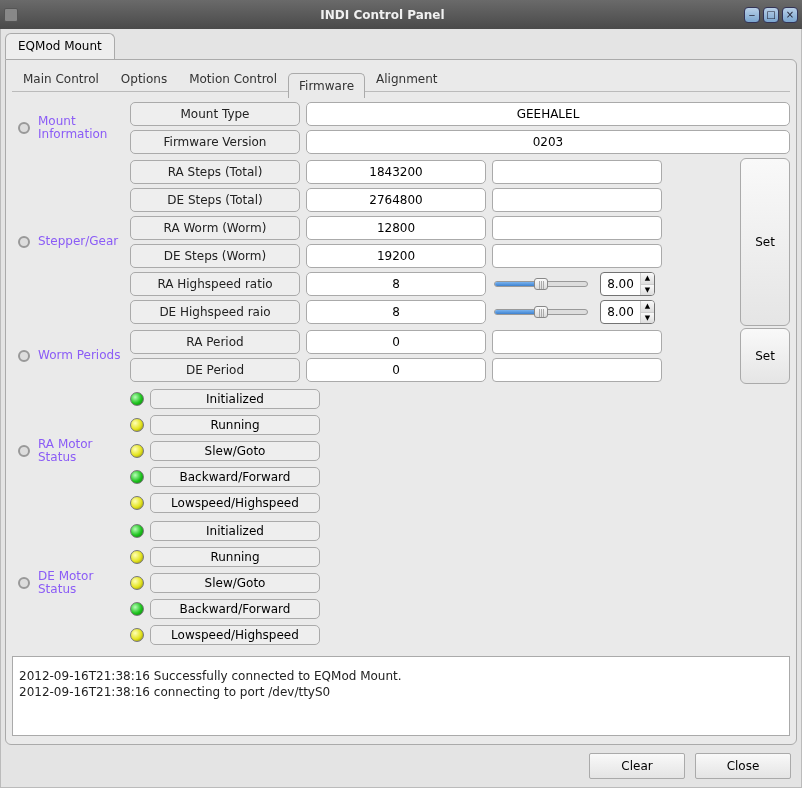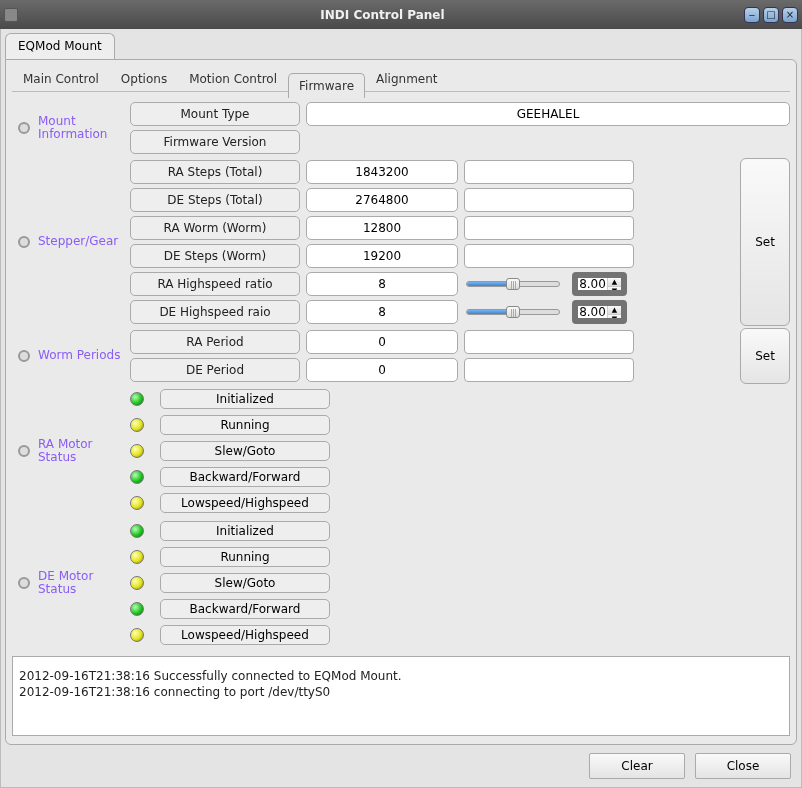--- a/index.html
+++ b/index.html
@@ -29,42 +29,42 @@
 .group { display: flex; align-items: stretch; }
 .group + .group { margin-top: 2px; }
 .led-col { width: 24px; display: flex; align-items: center; justify-content: center; }
 .radio { width: 12px; height: 12px; border: 2px solid #999; border-radius: 50%; background: #ddd; }
 .grplabel { width: 94px; display: flex; align-items: center; padding: 2px 2px; font-size: 12px; color: #8b5cf6; line-height: 1.1; }
 .rows { flex: 1; display: flex; flex-direction: column; gap: 4px; padding: 2px 0; }
 .row { display: flex; align-items: center; gap: 6px; }
 
 .label-box { width: 170px; height: 24px; border: 1px solid #aaa; border-radius: 5px; background: #eee; display: flex; align-items: center; justify-content: center; font-size: 12px; color: #222; }
 .val-wide { flex: 1; height: 24px; border: 1px solid #aaa; border-radius: 5px; background: #fff; display: flex; align-items: center; justify-content: center; font-size: 12px; }
-.val-mid { width: 152px; height: 24px; border: 1px solid #aaa; border-radius: 5px; background: #fff; display: flex; align-items: center; justify-content: center; font-size: 12px; }
+.val-mid { width: 180px; height: 24px; border: 1px solid #aaa; border-radius: 5px; background: #fff; display: flex; align-items: center; justify-content: center; font-size: 12px; }
 .val-empty { width: 170px; height: 24px; border: 1px solid #aaa; border-radius: 4px; background: #fff; }
 
 .slider-wrap { width: 100px; height: 24px; display: flex; align-items: center; position: relative; margin-left: 2px; }
 .slider-track { position: relative; width: 94px; height: 6px; border: 1px solid #999; border-radius: 3px; background: #ddd; }
 .slider-fill { position: absolute; left: 0; top: 0; bottom: 0; width: 50%; background: linear-gradient(to bottom,#79b3f0,#3f82cf); border-radius: 3px 0 0 3px; }
 .slider-knob { position: absolute; top: -4px; left: calc(50% - 7px); width: 14px; height: 12px; border: 1px solid #888; border-radius: 3px; background: linear-gradient(to bottom,#fafafa,#dcdcdc); }
 .slider-knob::before { content: ""; position:absolute; left:4px; top:2px; width:1px; height:8px; background:#aaa; box-shadow:2px 0 #aaa,4px 0 #aaa; }
 
-.spin-wrap { width: 55px; height: 24px; display: flex; border: 6px solid #737373; border-radius: 4px; background: #fff; overflow: hidden; }
+.spin-wrap { width: 55px; height: 24px; display: flex; border: 1px solid #737373; border-radius: 4px; background: #fff; overflow: hidden; }
 .spin-val { flex: 1; display: flex; align-items: center; justify-content: center; font-size: 12px; }
 .spin-btns { width: 14px; display: flex; flex-direction: column; border-left: 1px solid #ccc; }
 .spin-btn { flex: 1; display: flex; align-items: center; justify-content: center; font-size: 7px; background: linear-gradient(to bottom,#fafafa,#ddd); cursor: pointer; }
 .spin-btn:first-child { border-bottom: 1px solid #ccc; }
 
 .setbtn { width: 50px; border: 1px solid #aaa; border-radius: 6px; background: linear-gradient(to bottom,#f9f9f9,#e5e5e5); display: flex; align-items: center; justify-content: center; cursor: pointer; margin-left: 4px; align-self: stretch; }
 
 .rows-with-set { flex: 1; display: flex; gap: 2px; }
 .rows-inner { flex: 1; display: flex; flex-direction: column; gap: 4px; padding: 2px 0; }
 
 
-.status-row { display: flex; align-items: center; gap: 16px; height: 22px; }
+.status-row { display: flex; align-items: center; gap: 6px; height: 22px; }
 .status-led { width: 14px; height: 14px; border-radius: 50%; border: 1px solid #777; }
 .led-green { background: radial-gradient(circle at 35% 35%, #b6ffb6, #1ec41e 55%, #0a6f0a); }
 .led-yellow { background: radial-gradient(circle at 35% 35%, #ffffb6, #e4e41e 55%, #7a7a0a); }
 .status-label { width: 170px; height: 20px; border: 1px solid #aaa; border-radius: 5px; background: #eee; display: flex; align-items: center; justify-content: center; font-size: 12px; }
 
 
 .log { margin-top: 8px; height: 80px; border: 1px solid #aaa; background: #fff; padding: 12px 6px; font-size: 12px; color: #222; line-height: 1.3; overflow: auto; }
 .footer { display: flex; justify-content: flex-end; gap: 10px; padding: 8px 6px 0 6px; }
 .footer .btn { width: 96px; height: 26px; border: 1px solid #aaa; border-radius: 2px; background: linear-gradient(to bottom,#f9f9f9,#e4e4e4); display: flex; align-items: center; justify-content: center; cursor: pointer; }
 </style>
@@ -102,20 +102,21 @@
             <div class="radio"></div>
           </div>
         <div class="grplabel">Mount Information</div>
         <div class="rows">
           <div class="row">
             <div class="label-box">Mount Type</div>
             <div class="val-wide">GEEHALEL</div>
           </div>
           <div class="row">
             <div class="label-box">Firmware Version</div>
+            <div class="val-wide">0203</div>
           </div>
         </div>
       </div>
 
       <div class="group">
         <div class="led-col">
             <div class="radio"></div>
           </div>
         <div class="grplabel">Stepper/Gear</div>
         <div class="rows-with-set">

